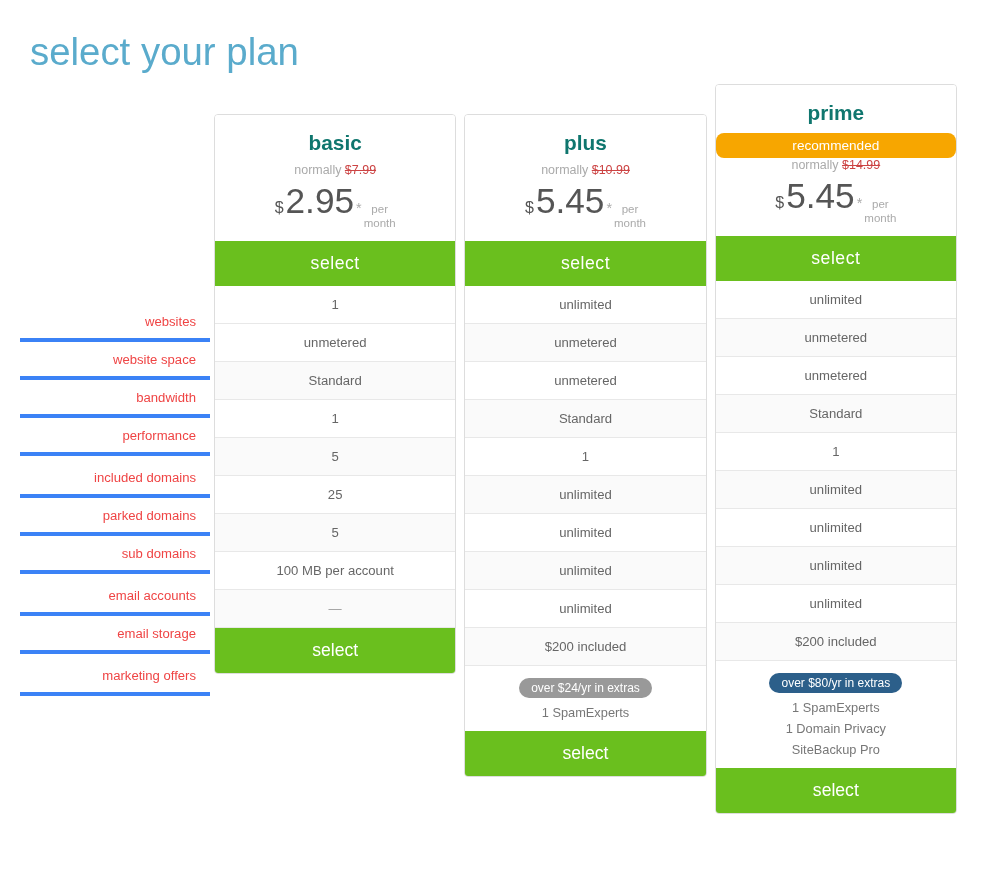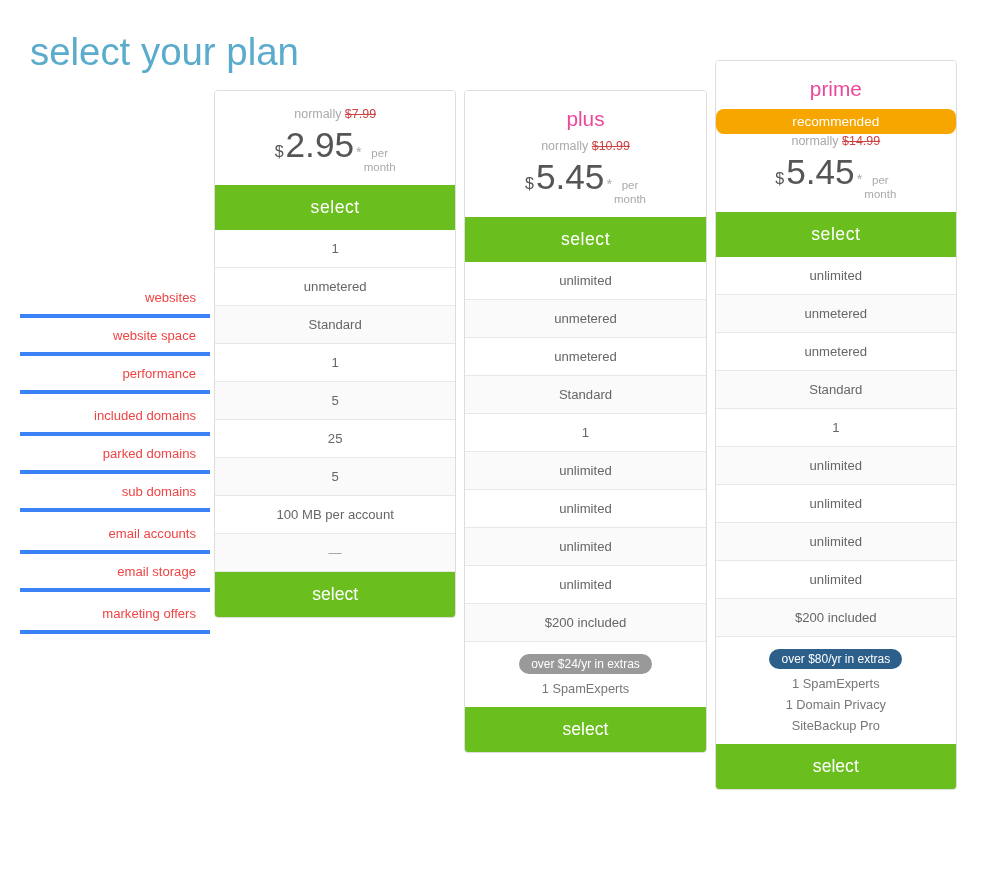--- a/index.html
+++ b/index.html
@@ -6,21 +6,21 @@
     body {
       font-family: 'Segoe UI', Arial, sans-serif;
       background: #fff;
       padding: 30px 20px;
       color: #555;
     }
     h1.page-title {
       color: #5aabcc;
       font-size: 2.4em;
       font-weight: 300;
-      margin-bottom: 16px;
+      margin-bottom: 40px;
       padding-left: 10px;
     }
     .plans-container {
       display: flex;
       align-items: flex-start;
       gap: 0;
       max-width: 960px;
       margin: 0 auto;
     }
     
@@ -55,22 +55,22 @@
     .plan-col.prime {
       margin-top: -30px;
     }
     .plan-header {
       text-align: center;
       padding: 16px 10px 0;
       background: #fff;
     }
     .plan-name {
       font-size: 1.3em;
-      font-weight: 400;
-      color: #ec4899;
+      font-weight: 700;
+      color: #0f766e;
       margin-bottom: 8px;
     }
     .recommended-badge {
       background: #f7a600;
       color: #fff;
       font-size: 0.85em;
       padding: 5px 0;
       text-align: center;
       margin-bottom: 0;
       border-radius: 8px;
@@ -181,31 +181,33 @@
 </head>
 <body>
 
 <h1 class="page-title">select your plan</h1>
 
 <div class="plans-container">
 
   <div class="feature-labels">
     <div class="feature-label">websites</div>
     <div class="feature-label">website space</div>
+    <div class="feature-label">bandwidth</div>
     <div class="feature-label">performance</div>
     <div class="feature-label group-start">included domains</div>
     <div class="feature-label">parked domains</div>
     <div class="feature-label">sub domains</div>
     <div class="feature-label group-start">email accounts</div>
     <div class="feature-label">email storage</div>
     <div class="feature-label group-start">marketing offers</div>
   </div>
 
   <div class="plan-col">
     <div class="plan-header">
+      <div class="plan-name">basic</div>
       <div class="normally">
         normally <span class="strikethrough">$7.99</span>
       </div>
       <div class="price-row">
         <span class="price-dollar">$</span>
         <span class="price-amount">2.95</span>
         <span class="price-asterisk">*</span>
         <span class="price-per">per<br>month</span>
       </div>
     </div>

